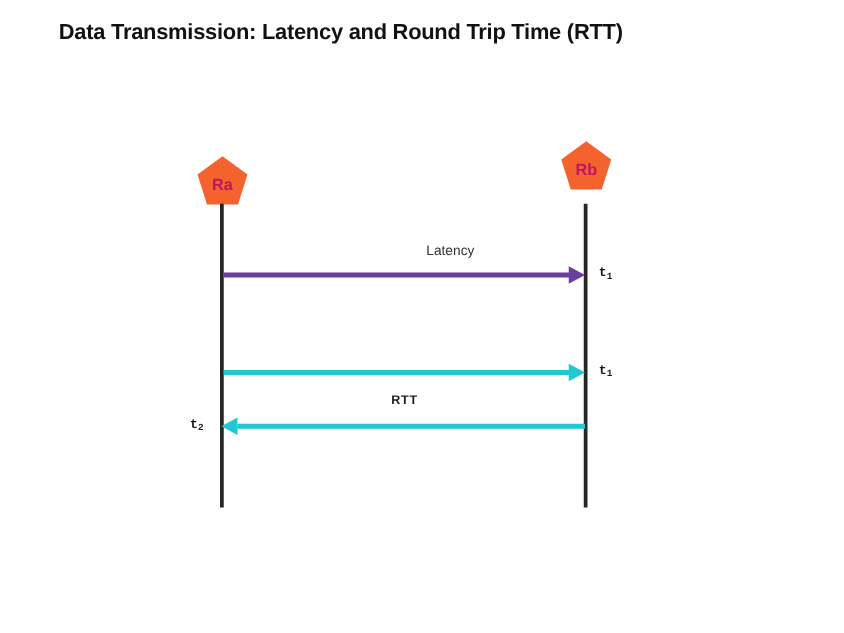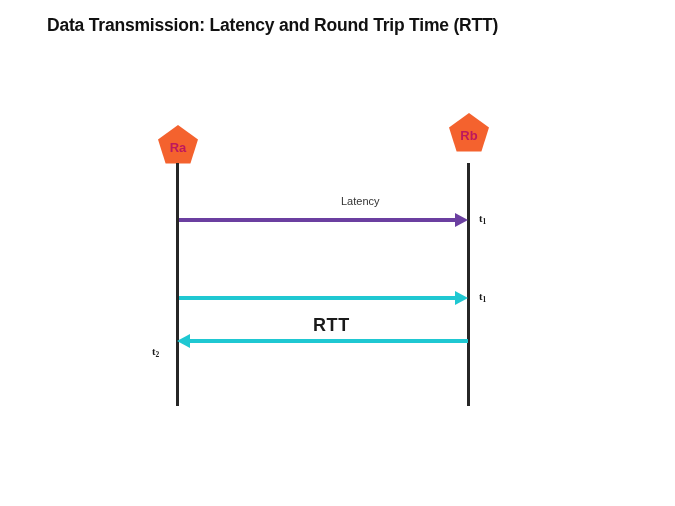--- a/index.html
+++ b/index.html
@@ -156,45 +156,45 @@
     left: 300px;
     top: 195px;
     font-size: 11px;
     font-weight: normal;
     color: #333333;
     margin-left: 41px;
   }
   #label-rtt {
     left: 313px;
     top: 315px;
-    font-size: 18px;
+    font-size: 10px;
     font-weight: bold;
     letter-spacing: 0.6px;
     color: #1a1a1a;
   }
 
   
   .time-marker {
     position: absolute;
-    font-family: Liberation Serif, serif;
+    font-family: Liberation Mono, monospace;
     font-size: 10.5px;
     font-weight: bold;
     color: #1a1a1a;
     white-space: nowrap;
   }
   .time-marker sub {
     font-size: 7.5px;
     font-weight: bold;
     vertical-align: baseline;
     position: relative;
     bottom: -2px;
   }
   #time-t1-latency { left: 479px; top: 213px; }
   #time-t1-rtt     { left: 479px; top: 291px; }
-  #time-t2-rtt     { left: 152px; top: 346px; }
+  #time-t2-rtt     { left: 152px; top: 334px; }
 </style>
 </head>
 <body>
 
 <div id="slide">
 
   <div id="title">Data Transmission: Latency and Round Trip Time (RTT)</div>
 
   <div id="diagram">
 

